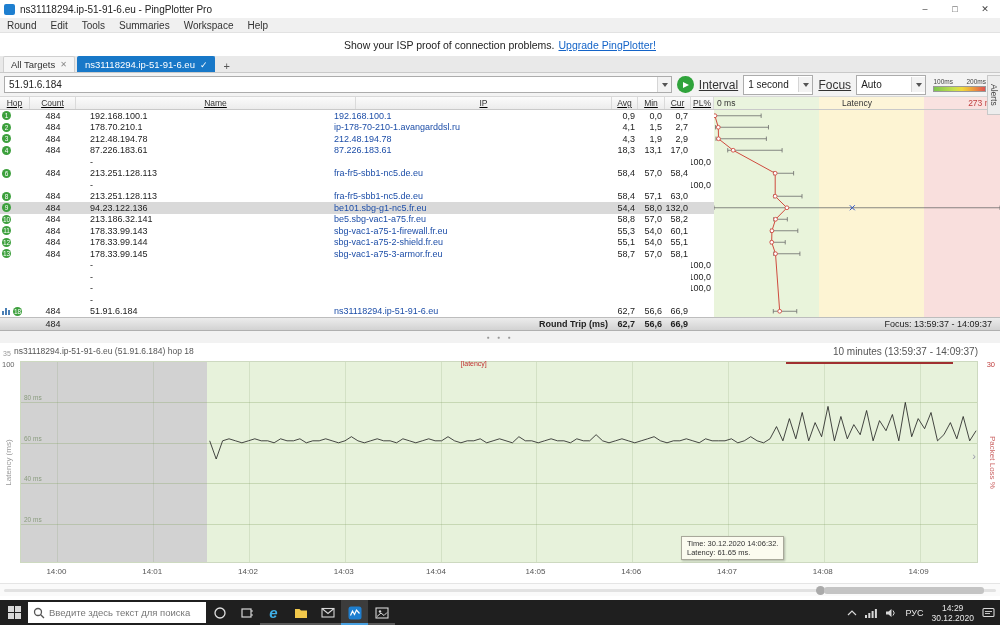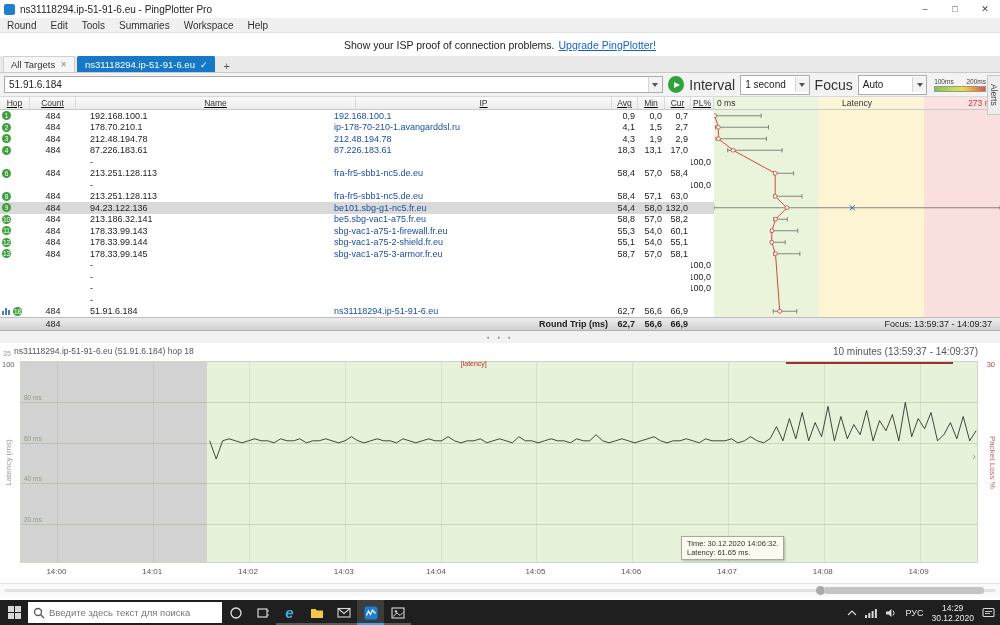--- a/index.html
+++ b/index.html
@@ -31,21 +31,21 @@
   .newtab { font-size:11px; color:#555; padding:0 6px; }
 
   
   .toolbar { height:24px; background:#f3f3f3; border-bottom:1px solid #d8d8d8; display:flex; align-items:center; padding:0 4px; gap:5px; }
   .combo { width:686px; height:17px; border:1px solid #acacac; background:#fff; display:flex; align-items:center; }
   .combo input { flex:1; border:none; outline:none; font-size:10px; padding:0 4px; color:#222; height:100%; font-family:inherit; }
   .combo-arrow,.dd-arrow { width:14px; height:15px; display:flex; align-items:center; justify-content:center; border-left:1px solid #d5d5d5; background:#f3f3f3; }
   .caret { width:0; height:0; border-left:3px solid transparent; border-right:3px solid transparent; border-top:4px solid #555; }
   .play-btn { width:17px; height:17px; border-radius:50%; background:#2fa33b; display:flex; align-items:center; justify-content:center; }
   .play-tri { width:0; height:0; border-top:3.5px solid transparent; border-bottom:3.5px solid transparent; border-left:6px solid #fff; margin-left:1px; }
-  .tool-label { font-size:14px; color:#333; }
+  .tool-label { font-size:12px; color:#333;text-decoration:underline; }
   .dropdown { width:72px; height:20px; border:1px solid #acacac; background:#fff; display:flex; align-items:center; justify-content:space-between; padding-left:4px; font-size:10px; color:#222; }
   .legend { width:54px; display:flex; flex-direction:column; gap:1px; margin-left:2px; margin-right:10px; }
   .legend-labels { display:flex; justify-content:space-between; font-size:6.5px; color:#444; }
   .legend-bar { height:6px; border:1px solid #999; background:linear-gradient(to right,#7cc54f 0%,#c8e04e 40%,#f0d93e 55%,#eda23c 75%,#e05252 100%); }
   .alerts-side { position:absolute; top:75px; right:0; width:13px; height:40px; background:#ededed; border:1px solid #c8c8c8; border-right:none; writing-mode:vertical-rl; font-size:8.5px; color:#444; display:flex; align-items:center; justify-content:center; z-index:6; }
 
   
   .thead { height:13px; display:flex; background:linear-gradient(#fbfbfb,#ececec); border-bottom:1px solid #c9c9c9; }
   #thead-cols { display:flex; width:714px;text-decoration:underline; }
   .th { font-size:8.5px; color:#333; display:flex; align-items:center; justify-content:center; border-right:1px solid #dadada; height:100%; }
@@ -103,21 +103,21 @@
   
   .hscroll { position:relative; height:13px; background:#fafafa; border-top:1px solid #e5e5e5; }
   .hs-track { position:absolute; top:5px; left:4px; right:4px; height:3px; background:#e2e2e2; border-radius:2px; }
   .hs-thumb { position:absolute; top:3px; left:824px; width:160px; height:7px; background:#c4c4c4; border-radius:3px; }
   .hs-knob { position:absolute; top:2px; left:816px; width:9px; height:9px; border-radius:50%; background:#aaa; }
   .statusgap { height:4px; background:#fff; }
 
   
   .taskbar { height:25px; background:#1f1f1f; display:flex; align-items:center; }
   .tb-start { width:28px; height:25px; display:flex; align-items:center; justify-content:center; }
-  .tb-search { width:194px; height:21px; background:#fff; display:flex; align-items:center; padding:8px 5px; gap:4px; }
+  .tb-search { width:178px; height:21px; background:#fff; display:flex; align-items:center; padding:8px 5px; gap:4px; }
   .tb-search input { border:none; outline:none; font-size:9.5px; color:#444; width:150px; background:transparent; font-family:inherit; }
   .tb-icon { width:27px; height:25px; display:flex; align-items:center; justify-content:center; }
   .tb-icon.running { box-shadow:inset 0 -2px 0 #5a5a5a; }
   .tb-icon.active-app { background:#3c3c3c; box-shadow:inset 0 -2px 0 #48a0e0; }
   .edge-e { font-size:15px; font-weight:bold; font-style:italic; color:#3fb0e8; }
   .tb-tray { margin-left:auto; display:flex; align-items:center; gap:8px; padding-right:5px; }
   .tray-lang { font-size:9px; color:#e8e8e8; }
   .tray-clock { display:flex; flex-direction:column; align-items:center; font-size:8.5px; color:#e8e8e8; line-height:10px; }
 </style>
 </head>

